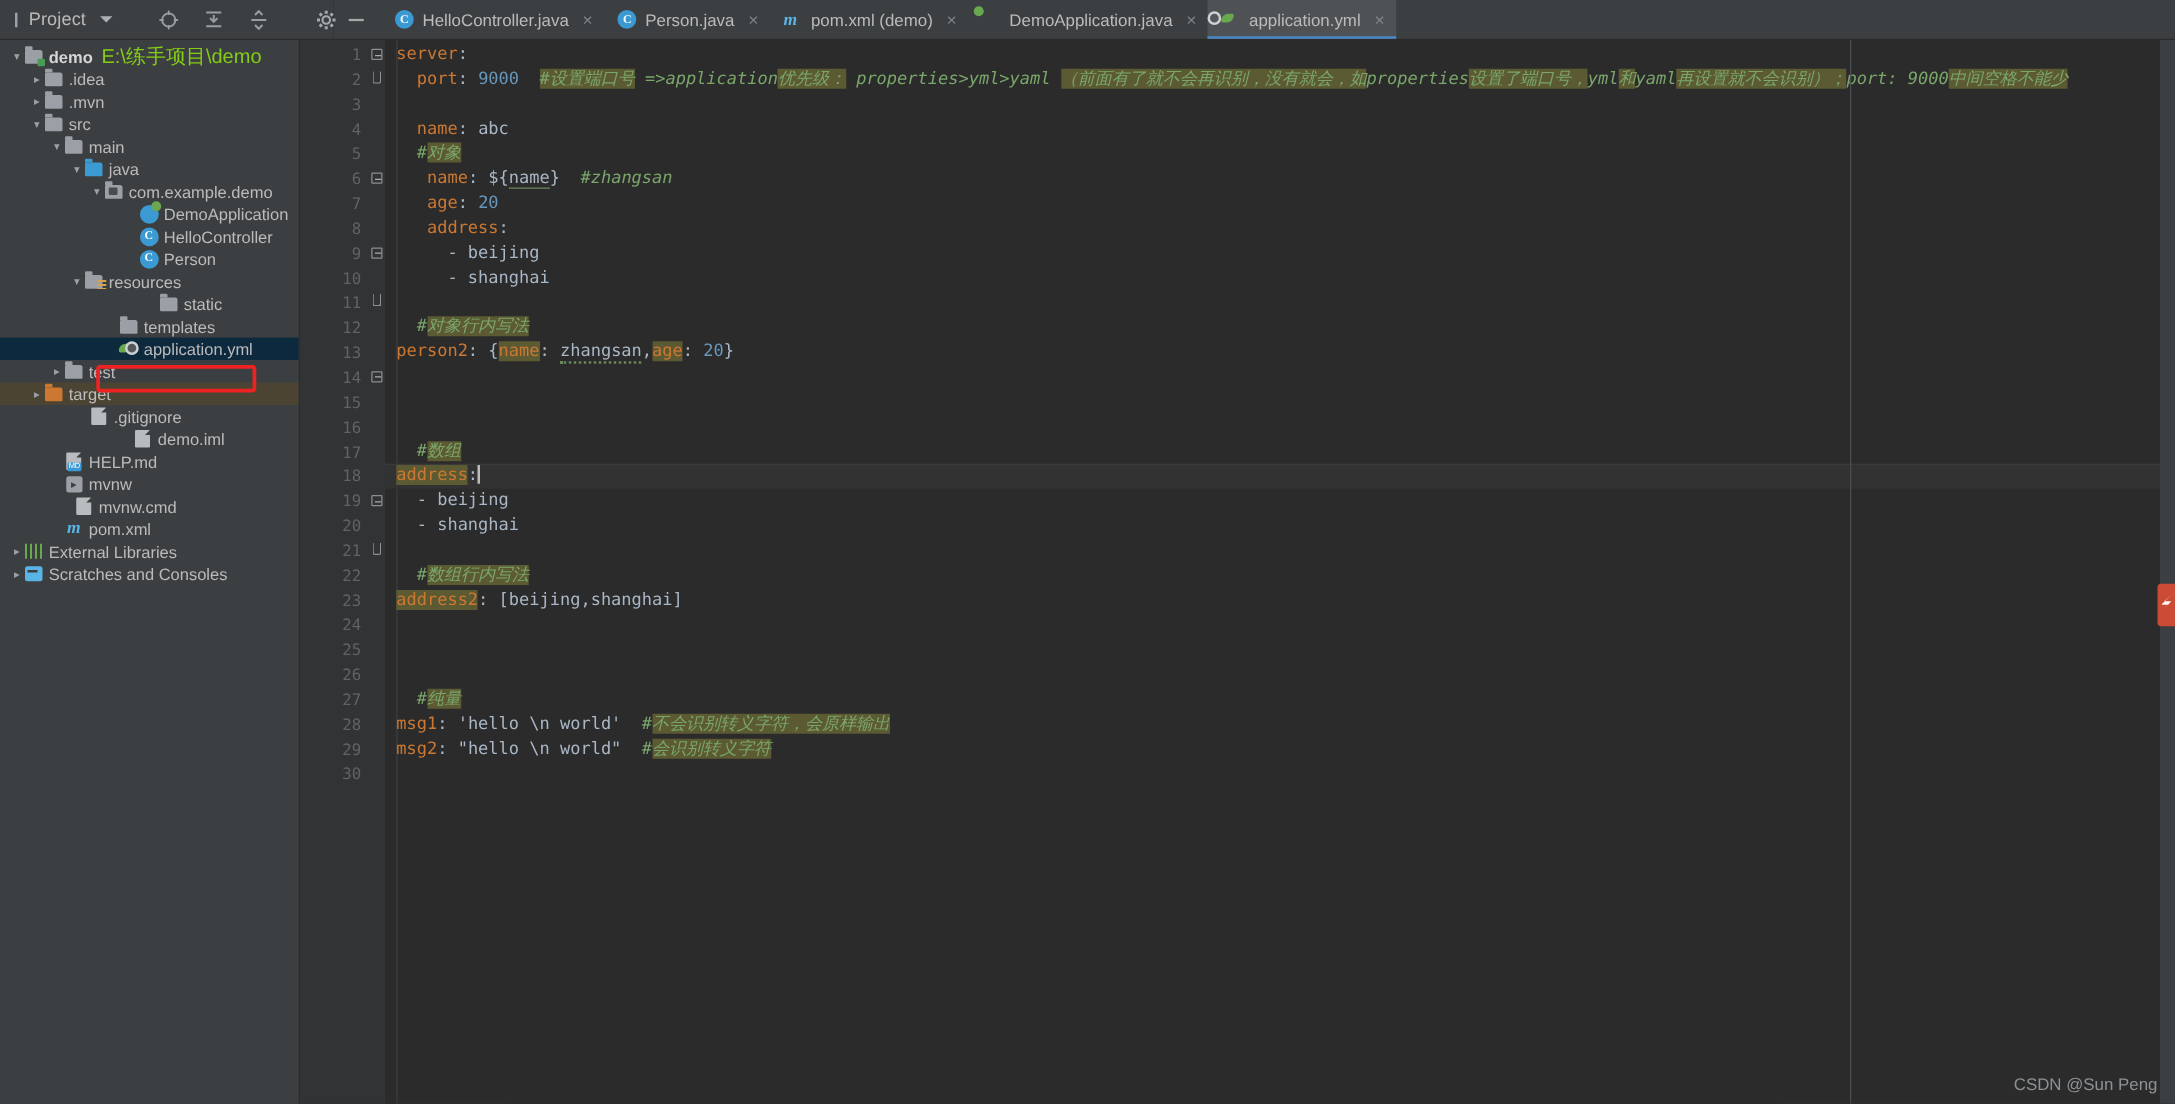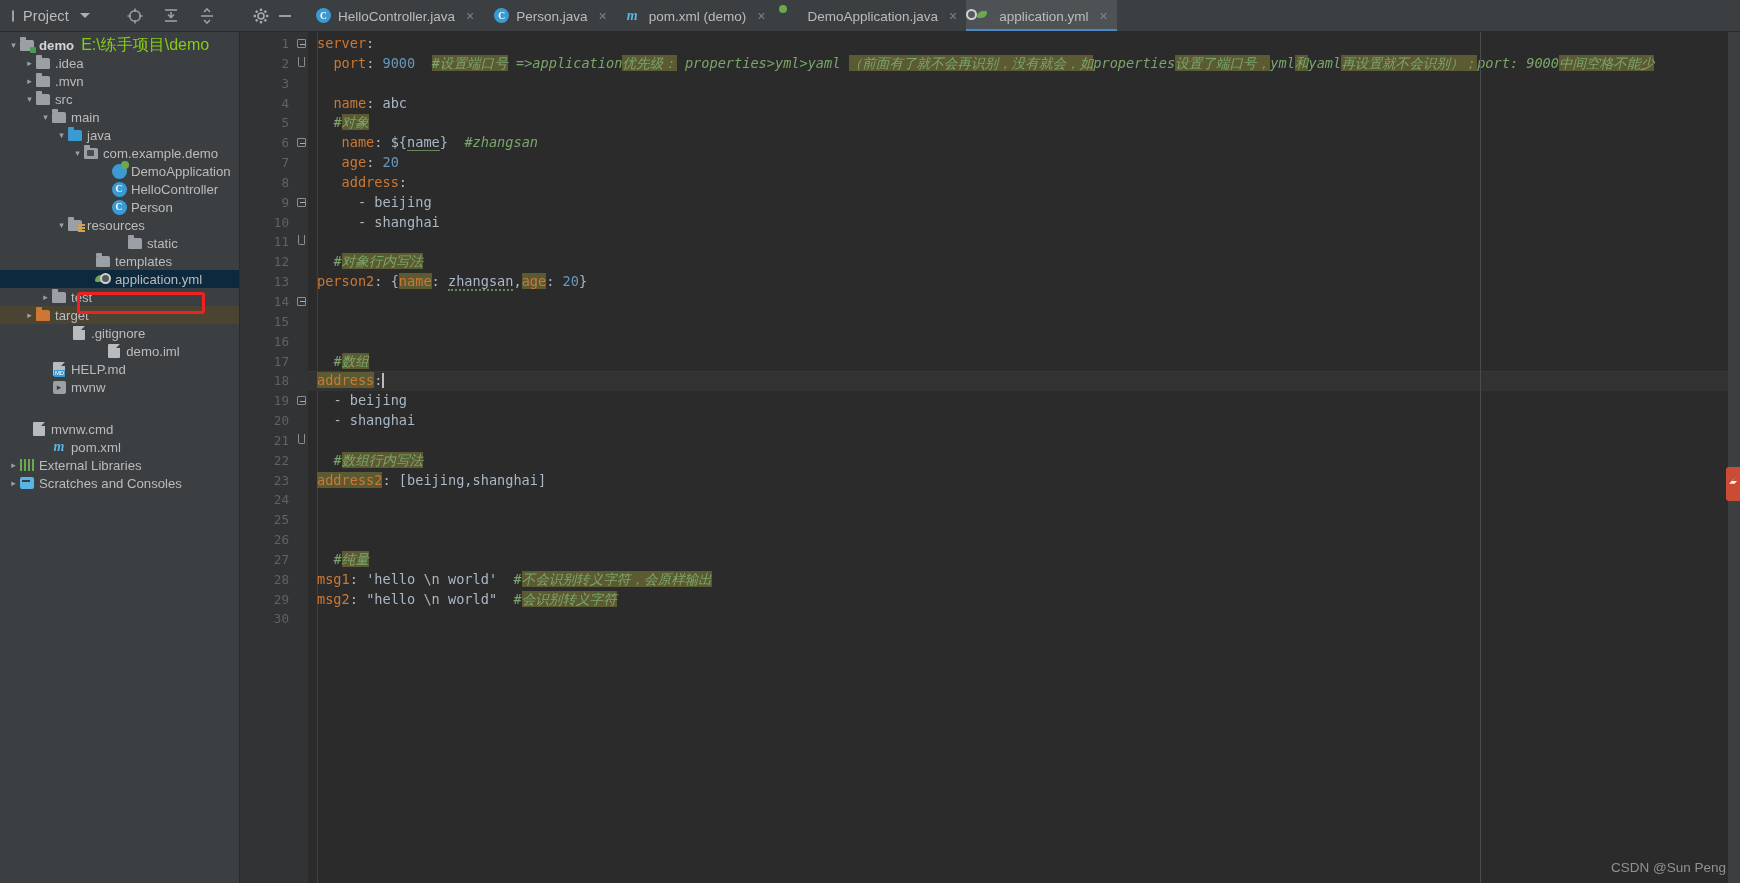--- a/index.html
+++ b/index.html
@@ -447,21 +447,21 @@
       </div>
 
       <div class="row" style="padding-left:40px;">
         <span class="arrow none">▸</span>
         <span class="rowicon">
           <span style="width:13px;height:13px;background:#9aa0a6;border-radius:2px;display:flex;align-items:center;justify-content:center;color:#3c3f41;font-size:9px;">▸</span>
         </span>
         <span class="lbl">mvnw</span>
       </div>
 
-      <div class="row" style="padding-left:20px;margin-top:24px;">
+      <div class="row" style="padding-left:48px;">
         <span class="arrow none">▸</span>
         <span class="rowicon">
             <span class="filedoc"></span>
           </span>
         <span class="lbl">mvnw.cmd</span>
       </div>
 
       <div class="row" style="padding-left:40px;">
         <span class="arrow none">▸</span>
         <span class="rowicon">

